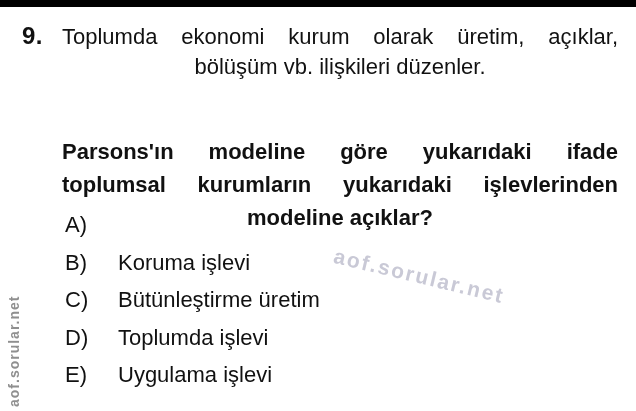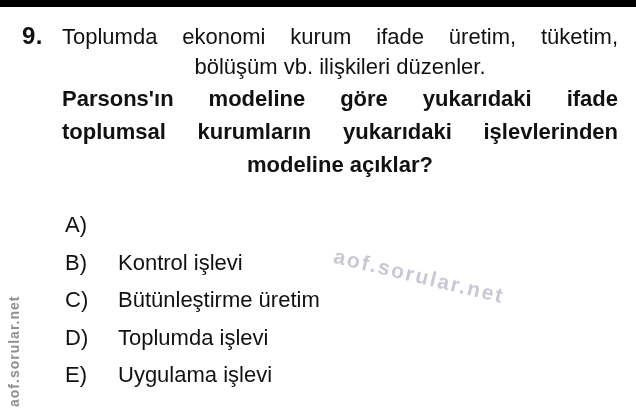--- a/index.html
+++ b/index.html
@@ -25,21 +25,21 @@
     font-size: 24px;
     font-weight: bold;
     letter-spacing: 0.5px;
   }
   .q-body {
     position: absolute;
     left: 62px; top: 22px;
     width: 556px;
   }
   .intro { font-size: 22px; line-height: 30px; }
-  .stem  { font-size: 22px; line-height: 33px; font-weight: bold; }
+  .stem  { font-size: 22px; line-height: 33px; font-weight: bold; margin-top: 53px; }
   .line.fill { text-align: justify; text-align-last: justify; }
   .line.last { text-align: center; }
   .options {
     position: absolute;
     left: 65px; top: 212px;
     width: 420px;
   }
   .option-row {
     display: flex;
     align-items: baseline;
@@ -77,37 +77,37 @@
 <body>
 
 <div class="page">
 
   <div class="top-bar"></div>
 
   <div class="q-number">9.</div>
 
   <div class="q-body">
     <div class="intro">
-      <div class="line fill">Toplumda ekonomi kurum ifade üretim, tüketim,</div>
+      <div class="line fill">Toplumda ekonomi kurum olarak üretim, açıklar,</div>
       <div class="line last">bölüşüm vb. ilişkileri düzenler.</div>
     </div>
     <div class="stem">
       <div class="line fill">Parsons'ın modeline göre yukarıdaki ifade</div>
       <div class="line fill">toplumsal kurumların yukarıdaki işlevlerinden</div>
       <div class="line last">modeline açıklar?</div>
     </div>
   </div>
 
   <div class="options">
     <div class="option-row">
       <span class="option-letter">A)</span>
     </div>
     <div class="option-row">
       <span class="option-letter">B)</span>
-      <span class="option-label">Kontrol işlevi</span>
+      <span class="option-label">Koruma işlevi</span>
     </div>
     <div class="option-row">
       <span class="option-letter">C)</span>
       <span class="option-label">Bütünleştirme üretim</span>
     </div>
     <div class="option-row">
       <span class="option-letter">D)</span>
       <span class="option-label">Toplumda işlevi</span>
     </div>
     <div class="option-row">

